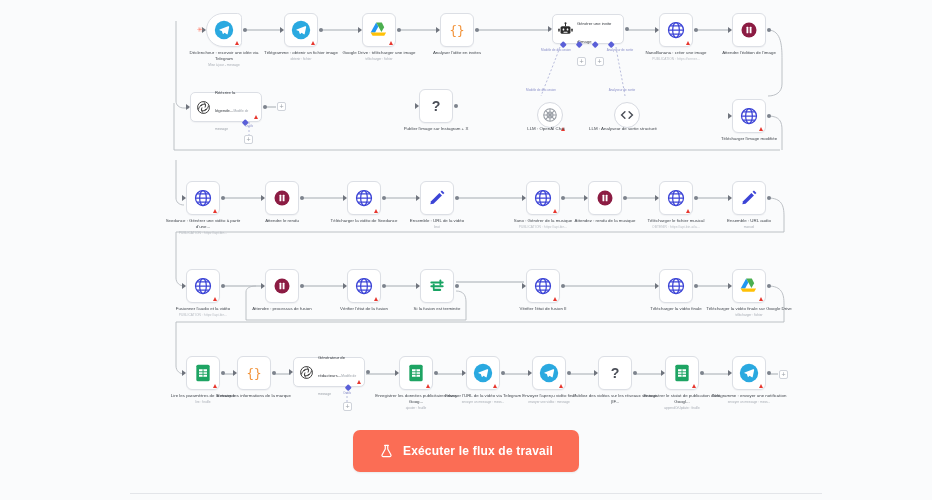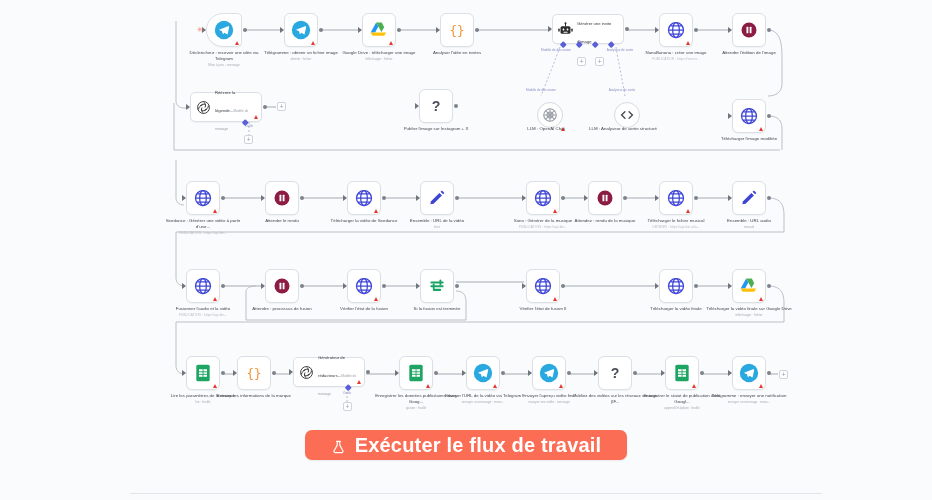--- a/index.html
+++ b/index.html
@@ -85,22 +85,22 @@
     font-size:7px;line-height:7px;text-align:center;
   }
   .plus::before{content:"+";}
 
   .startdot{position:absolute;color:#ff7a66;font-size:7px;line-height:7px;}
 
   
   #runbar { position:absolute; left:0; right:0; top:430px; display:flex; justify-content:center; }
   #runbtn {
     background:#fb6d55; color:#fff; border:none; border-radius:7px;
-    height:30px; padding:0 26px;
-    font-size:20px; font-weight:700; letter-spacing:.2px;
+    height:42px; padding:0 26px;
+    font-size:12px; font-weight:700; letter-spacing:.2px;
     display:flex; align-items:center; gap:9px; cursor:pointer;
     box-shadow:0 1px 2px rgba(0,0,0,.07);
   }
   #runbtn .flask { width:15px;height:16px; }
   #divider { position:absolute; left:130px; right:110px; top:493px; height:1px; background:#e3e5e9; }
 </style>
 </head>
 <body>
 
 <div id="canvas">

